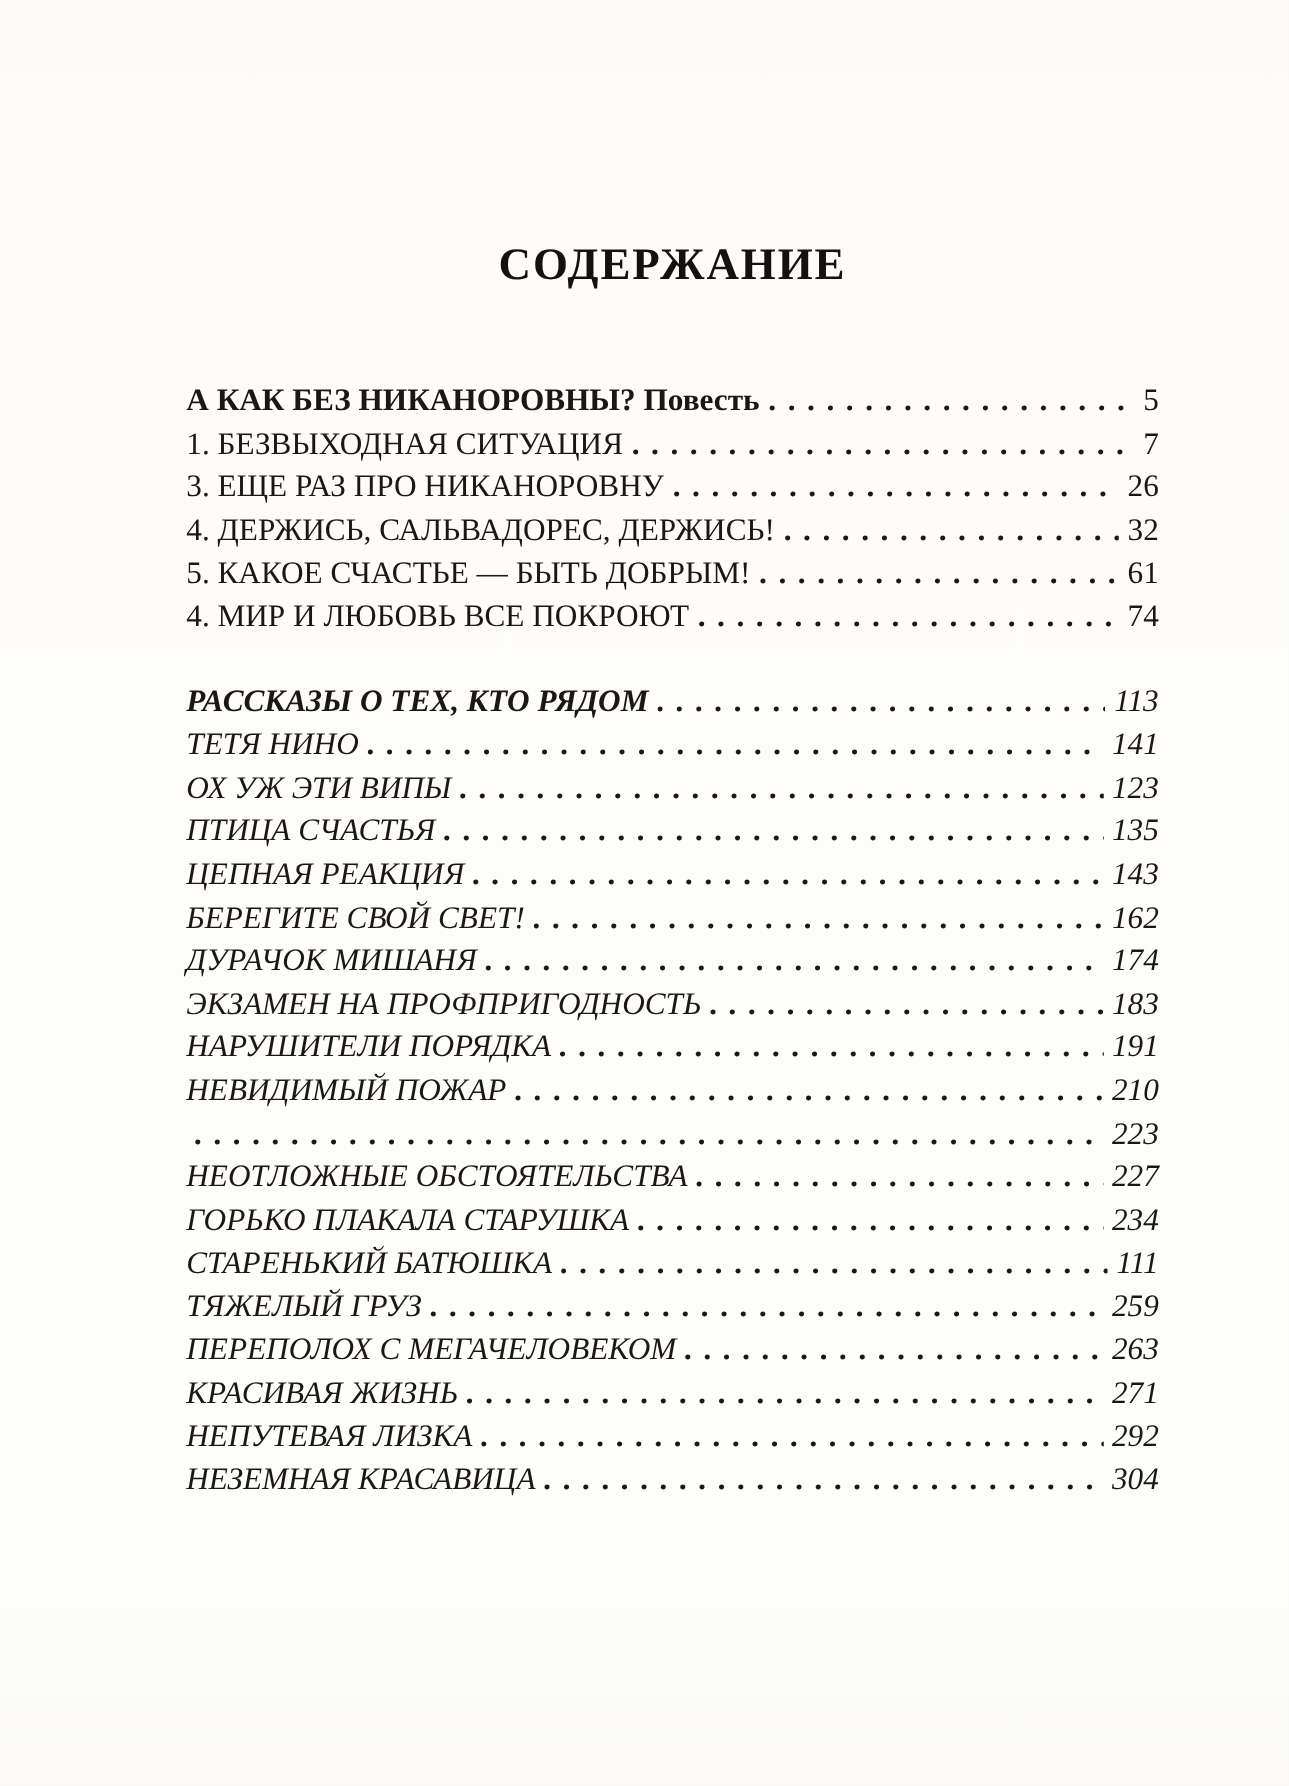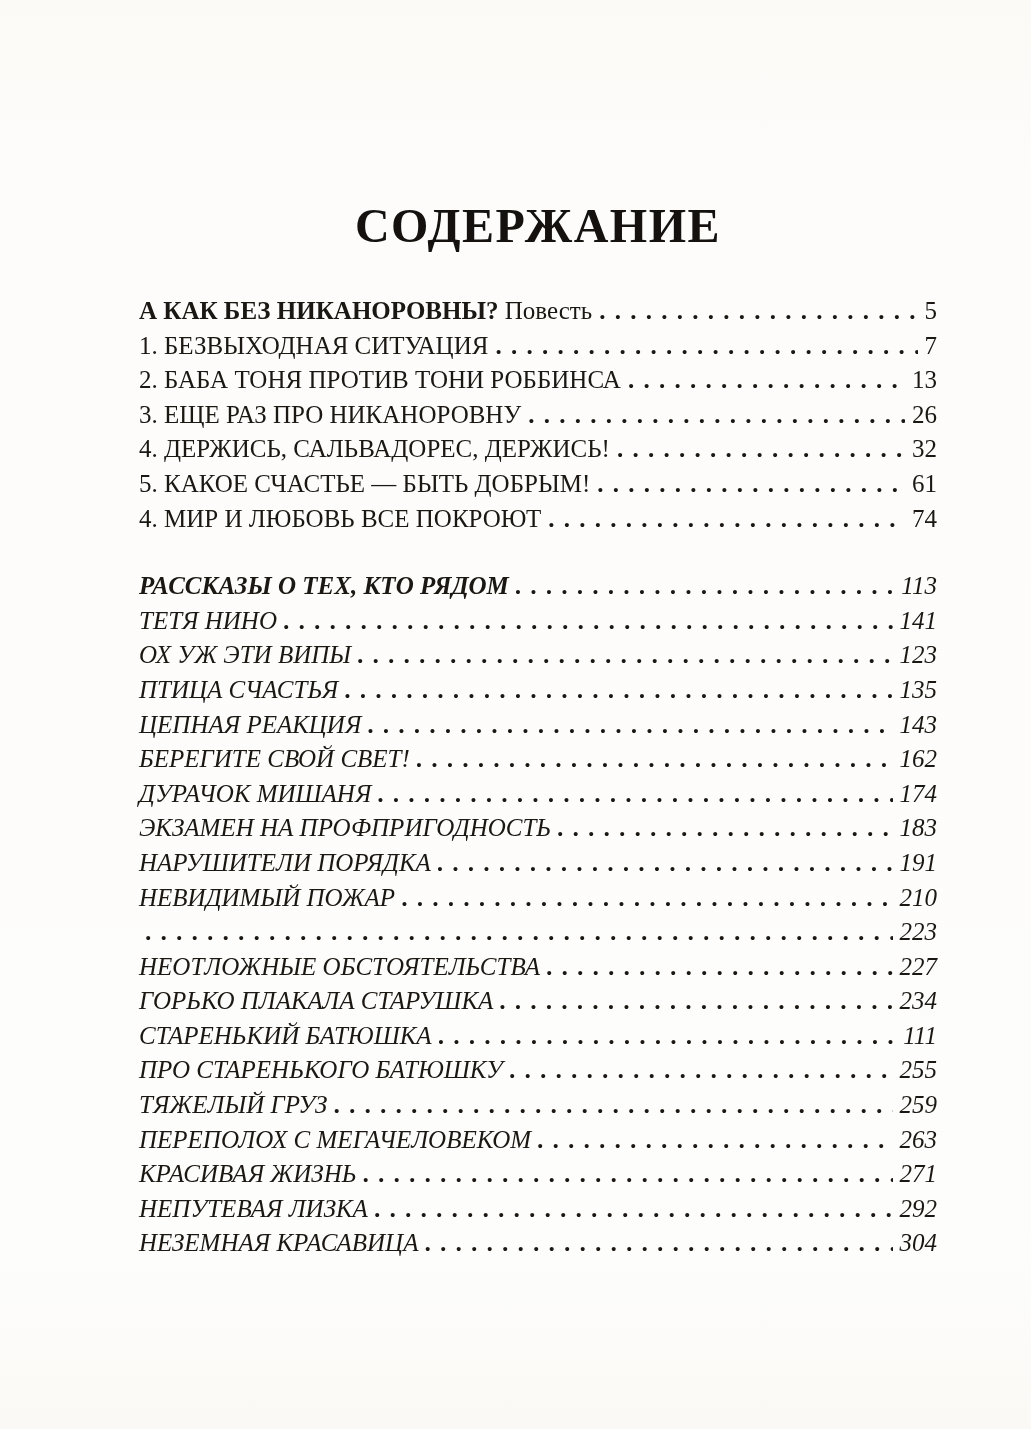--- a/index.html
+++ b/index.html
@@ -19,34 +19,34 @@
     inset: 0;
     background: linear-gradient(180deg, #fbfaf7 0%, #fdfcfa 12%, #fdfdfb 88%, #faf9f6 100%);
     color: #1b1713;
   }
   .page-title {
     position: absolute;
     top: 166px;
     left: 133px;
     width: 810px;
     text-align: center;
-    font-size: 48px;
+    font-size: 36px;
     font-weight: 700;
     letter-spacing: 1.5px;
     color: #14110e;
     white-space: nowrap;
   }
   .toc {
     position: absolute;
     top: 288px;
     left: 133px;
     width: 810px;
   }
   .toc-section {
-    margin: 6px;
+    margin: 16px;
   }
   .toc-section + .toc-section {
     margin-top: 33px;
     font-style: italic;
   }
   .toc-row {
     display: flex;
     align-items: baseline;
     height: 34.6px;
     line-height: 34.6px;
@@ -54,21 +54,21 @@
     font-weight: 400;
     white-space: nowrap;
   }
   .toc-row.bold .toc-label {
     font-weight: 700;
   }
   .toc-row.bold .toc-page {
     font-weight: 400;
   }
   .toc-suffix {
-    font-weight: 400;
+    font-weight: 700;
   }
   .toc-suffix:not(:empty)::before {
     content: "\00a0";
   }
   .toc-leader {
     flex: 1 1 auto;
     overflow: hidden;
     margin-left: 7px;
     margin-right: 7px;
     min-width: 20px;
@@ -98,26 +98,20 @@
     <span class="toc-leader"></span>
     <span class="toc-page">5</span>
   </div>
         <div class="toc-row">
     <span class="toc-label">1. БЕЗВЫХОДНАЯ СИТУАЦИЯ</span>
           <span class="toc-suffix"></span>
     <span class="toc-leader"></span>
     <span class="toc-page">7</span>
   </div>
         <div class="toc-row">
-    <span class="toc-label">2. БАБА ТОНЯ ПРОТИВ ТОНИ РОББИНСА</span>
-          <span class="toc-suffix"></span>
-    <span class="toc-leader"></span>
-    <span class="toc-page">13</span>
-  </div>
-        <div class="toc-row">
     <span class="toc-label">3. ЕЩЕ РАЗ ПРО НИКАНОРОВНУ</span>
           <span class="toc-suffix"></span>
     <span class="toc-leader"></span>
     <span class="toc-page">26</span>
   </div>
         <div class="toc-row">
     <span class="toc-label">4. ДЕРЖИСЬ, САЛЬВАДОРЕС, ДЕРЖИСЬ!</span>
           <span class="toc-suffix"></span>
     <span class="toc-leader"></span>
     <span class="toc-page">32</span>
@@ -211,26 +205,20 @@
     <span class="toc-label">ГОРЬКО ПЛАКАЛА СТАРУШКА</span>
           <span class="toc-suffix"></span>
     <span class="toc-leader"></span>
     <span class="toc-page">234</span>
   </div>
         <div class="toc-row">
     <span class="toc-label">СТАРЕНЬКИЙ БАТЮШКА</span>
           <span class="toc-suffix"></span>
     <span class="toc-leader"></span>
     <span class="toc-page">111</span>
-  </div>
-        <div class="toc-row">
-    <span class="toc-label">ПРО СТАРЕНЬКОГО БАТЮШКУ</span>
-          <span class="toc-suffix"></span>
-    <span class="toc-leader"></span>
-    <span class="toc-page">255</span>
   </div>
         <div class="toc-row">
     <span class="toc-label">ТЯЖЕЛЫЙ ГРУЗ</span>
           <span class="toc-suffix"></span>
     <span class="toc-leader"></span>
     <span class="toc-page">259</span>
   </div>
         <div class="toc-row">
     <span class="toc-label">ПЕРЕПОЛОХ С МЕГАЧЕЛОВЕКОМ</span>
           <span class="toc-suffix"></span>

